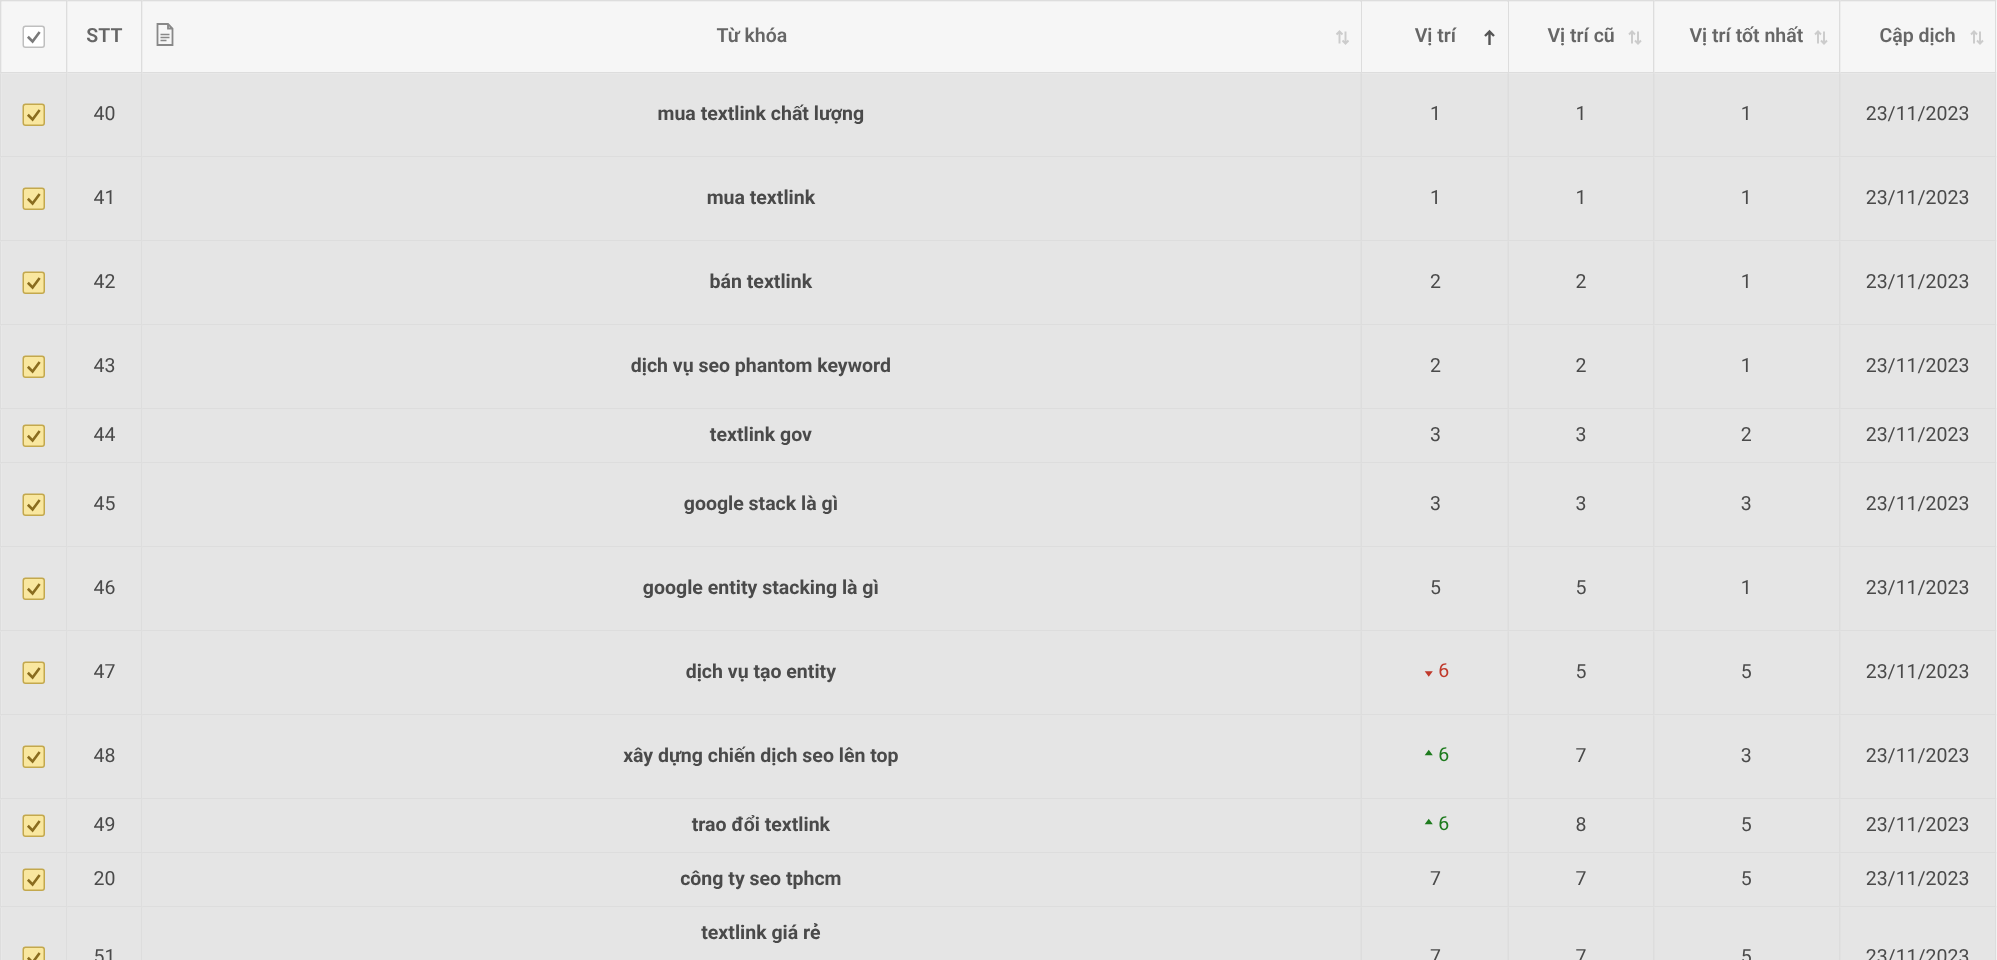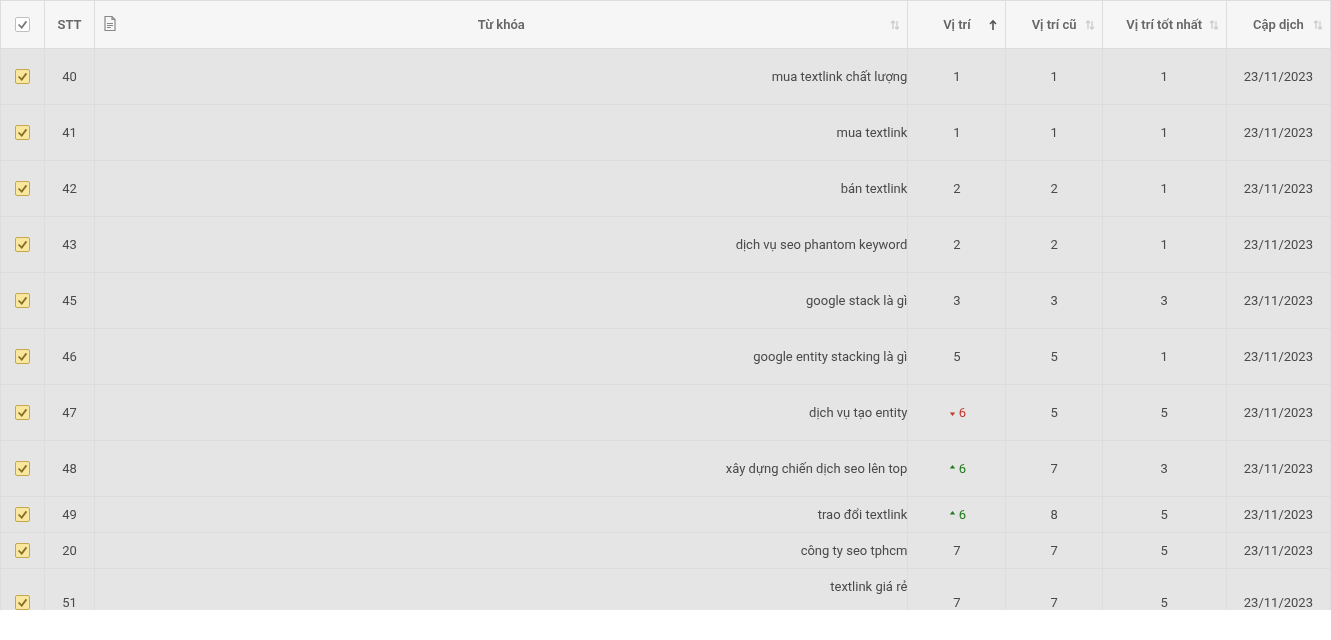--- a/index.html
+++ b/index.html
@@ -19,21 +19,21 @@
     font-weight:600;
     font-size:13px;
     height:36px;
     position:relative;
   }
   .th-inner { display:flex; align-items:flex-end; justify-content:center; height:100%; padding:16px 8px; position:relative; }
   .sort-icon { position:absolute; right:6px; top:50%; transform:translateY(-50%); color:#bbb; display:flex; flex-direction:row; align-items:center; gap:0; }
   .sort-icon svg { width:12px; height:12px; }
   .sort-active { color:#666; }
   tbody td { text-align:center; color:#4a4a4a; font-size:13px; }
-  tbody td.kw { text-align:right; padding-left:12px; }
+  tbody td.kw { text-align:center; padding-left:12px;font-weight:bold; }
   tbody tr { background:#e5e5e5;margin-left:32px; }
   tbody tr.row-short td { height:36px; }
   tbody tr.row-tall td { height:56px; }
   tbody tr.row-last td { height:30px; vertical-align:top; padding-top:26px; border-bottom:none; }
   tbody tr.row-last td.kw { padding-top:10px; }
   .check-wrap { display:flex; align-items:center; justify-content:center; height:100%; }
   .check {
     width:15px; height:15px; border:1px solid #c3a84d; border-radius:2px;
     display:flex; align-items:center; justify-content:center; background:#f9e79f;
     cursor:pointer;
@@ -213,20 +213,37 @@
             </span>
           </span>
         </td>
         <td>43</td>
         <td class="kw">dịch vụ seo phantom keyword</td>
         <td>2</td>
         <td>2</td>
         <td>1</td>
         <td>23/11/2023</td>
       </tr>
+      <tr class="row-short">
+        <td>
+          <span class="check-wrap">
+            <span class="check">
+              <svg viewBox="0 0 14 14">
+                <path d="M2 7 L6 11 L12 3"></path>
+              </svg>
+            </span>
+          </span>
+        </td>
+        <td>44</td>
+        <td class="kw">textlink gov</td>
+        <td>3</td>
+        <td>3</td>
+        <td>2</td>
+        <td>23/11/2023</td>
+      </tr>
       <tr class="row-tall">
         <td>
           <span class="check-wrap">
             <span class="check">
               <svg viewBox="0 0 14 14">
                 <path d="M2 7 L6 11 L12 3"></path>
               </svg>
             </span>
           </span>
         </td>

